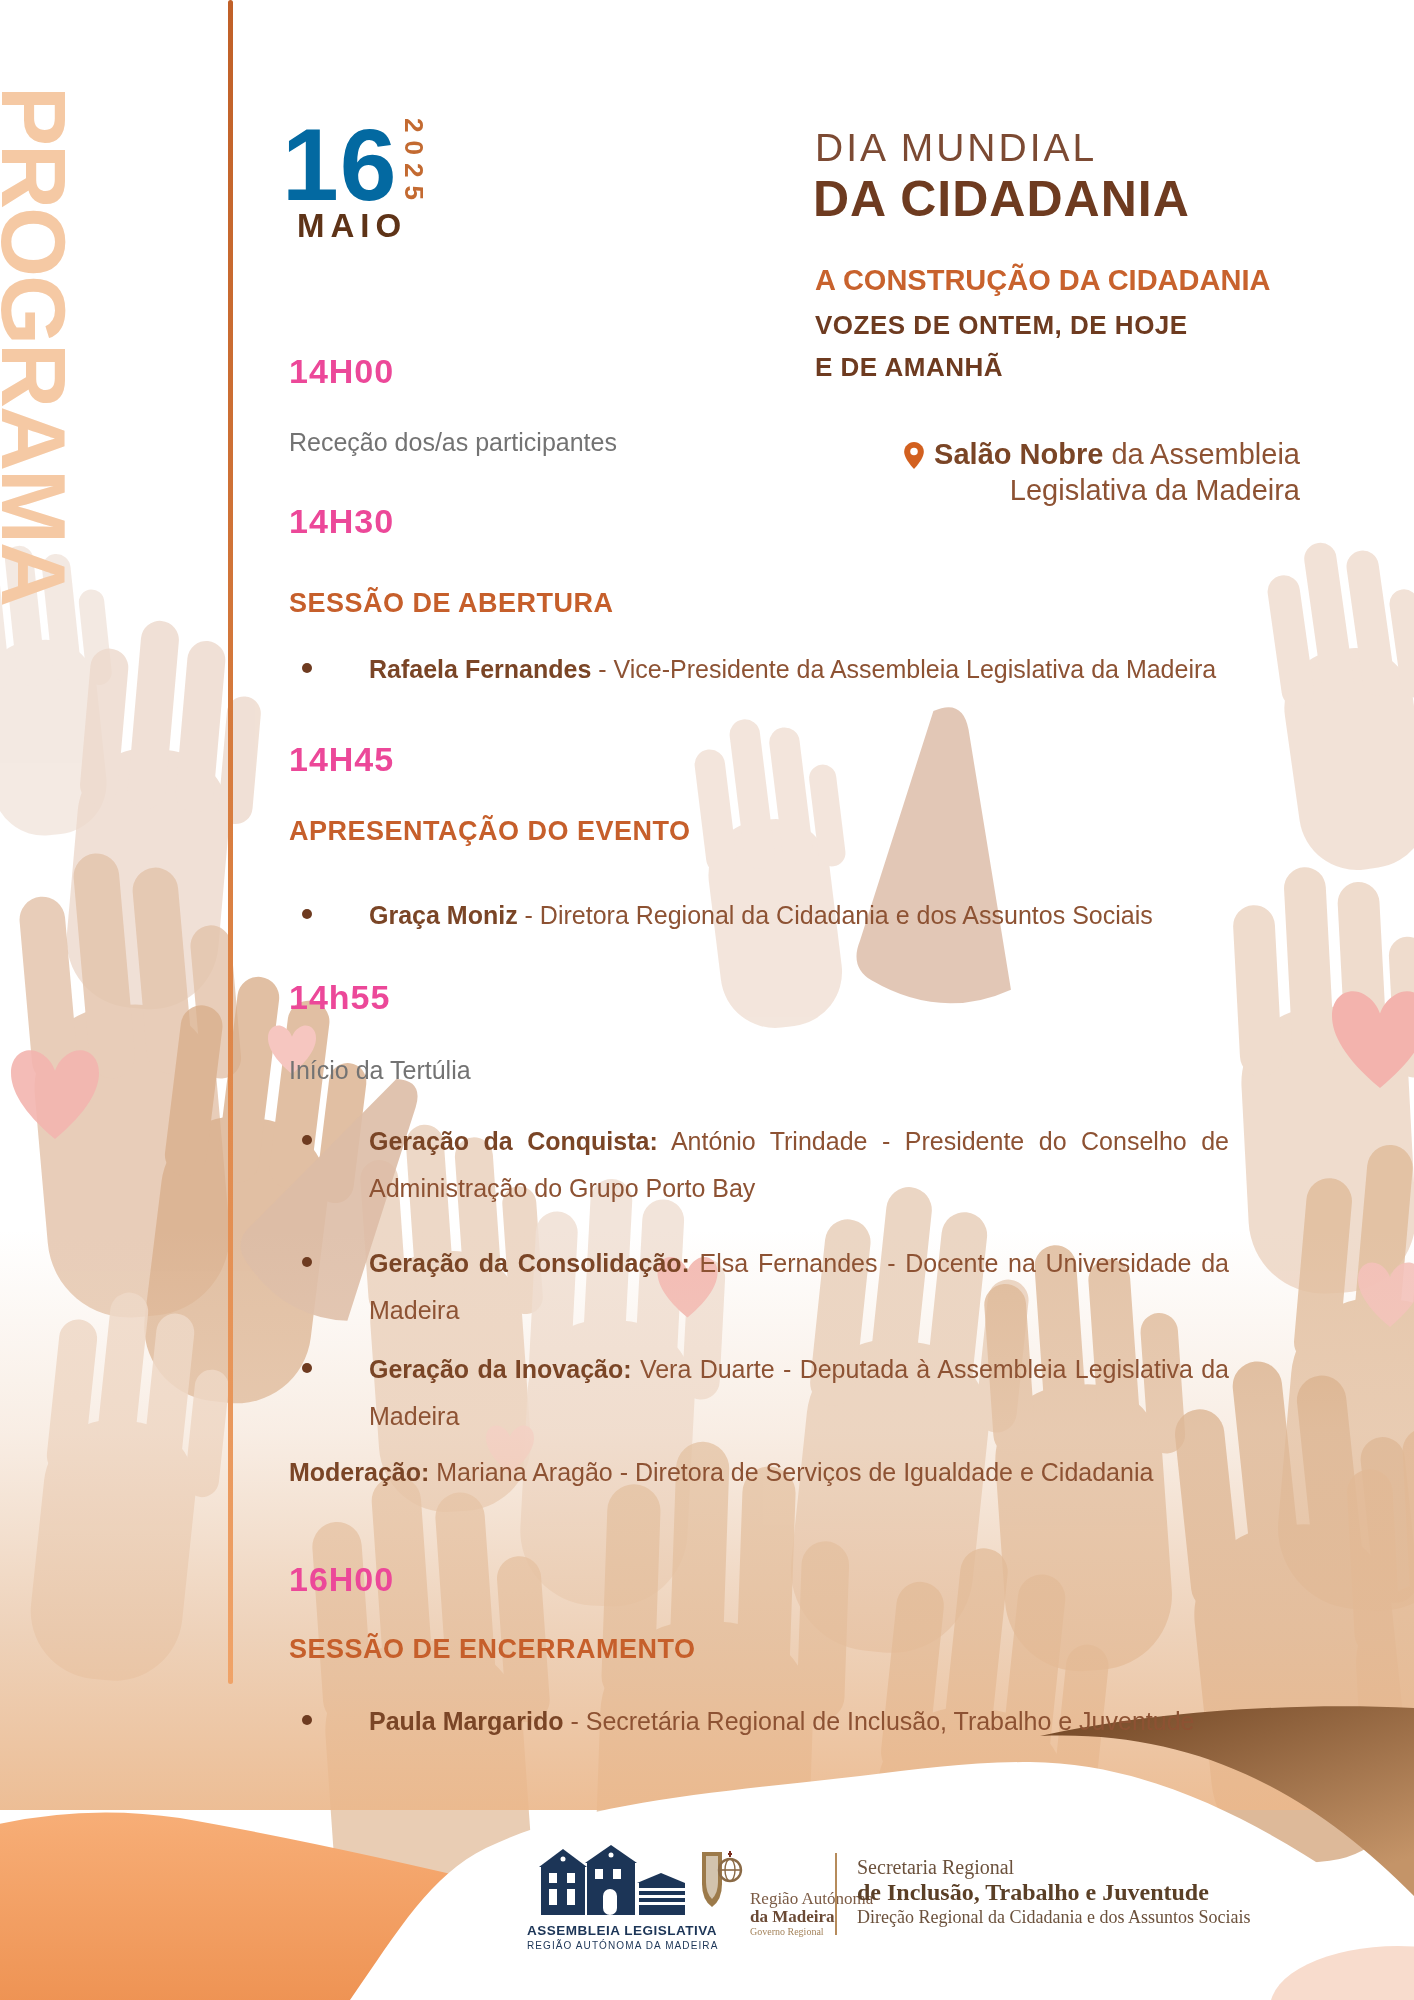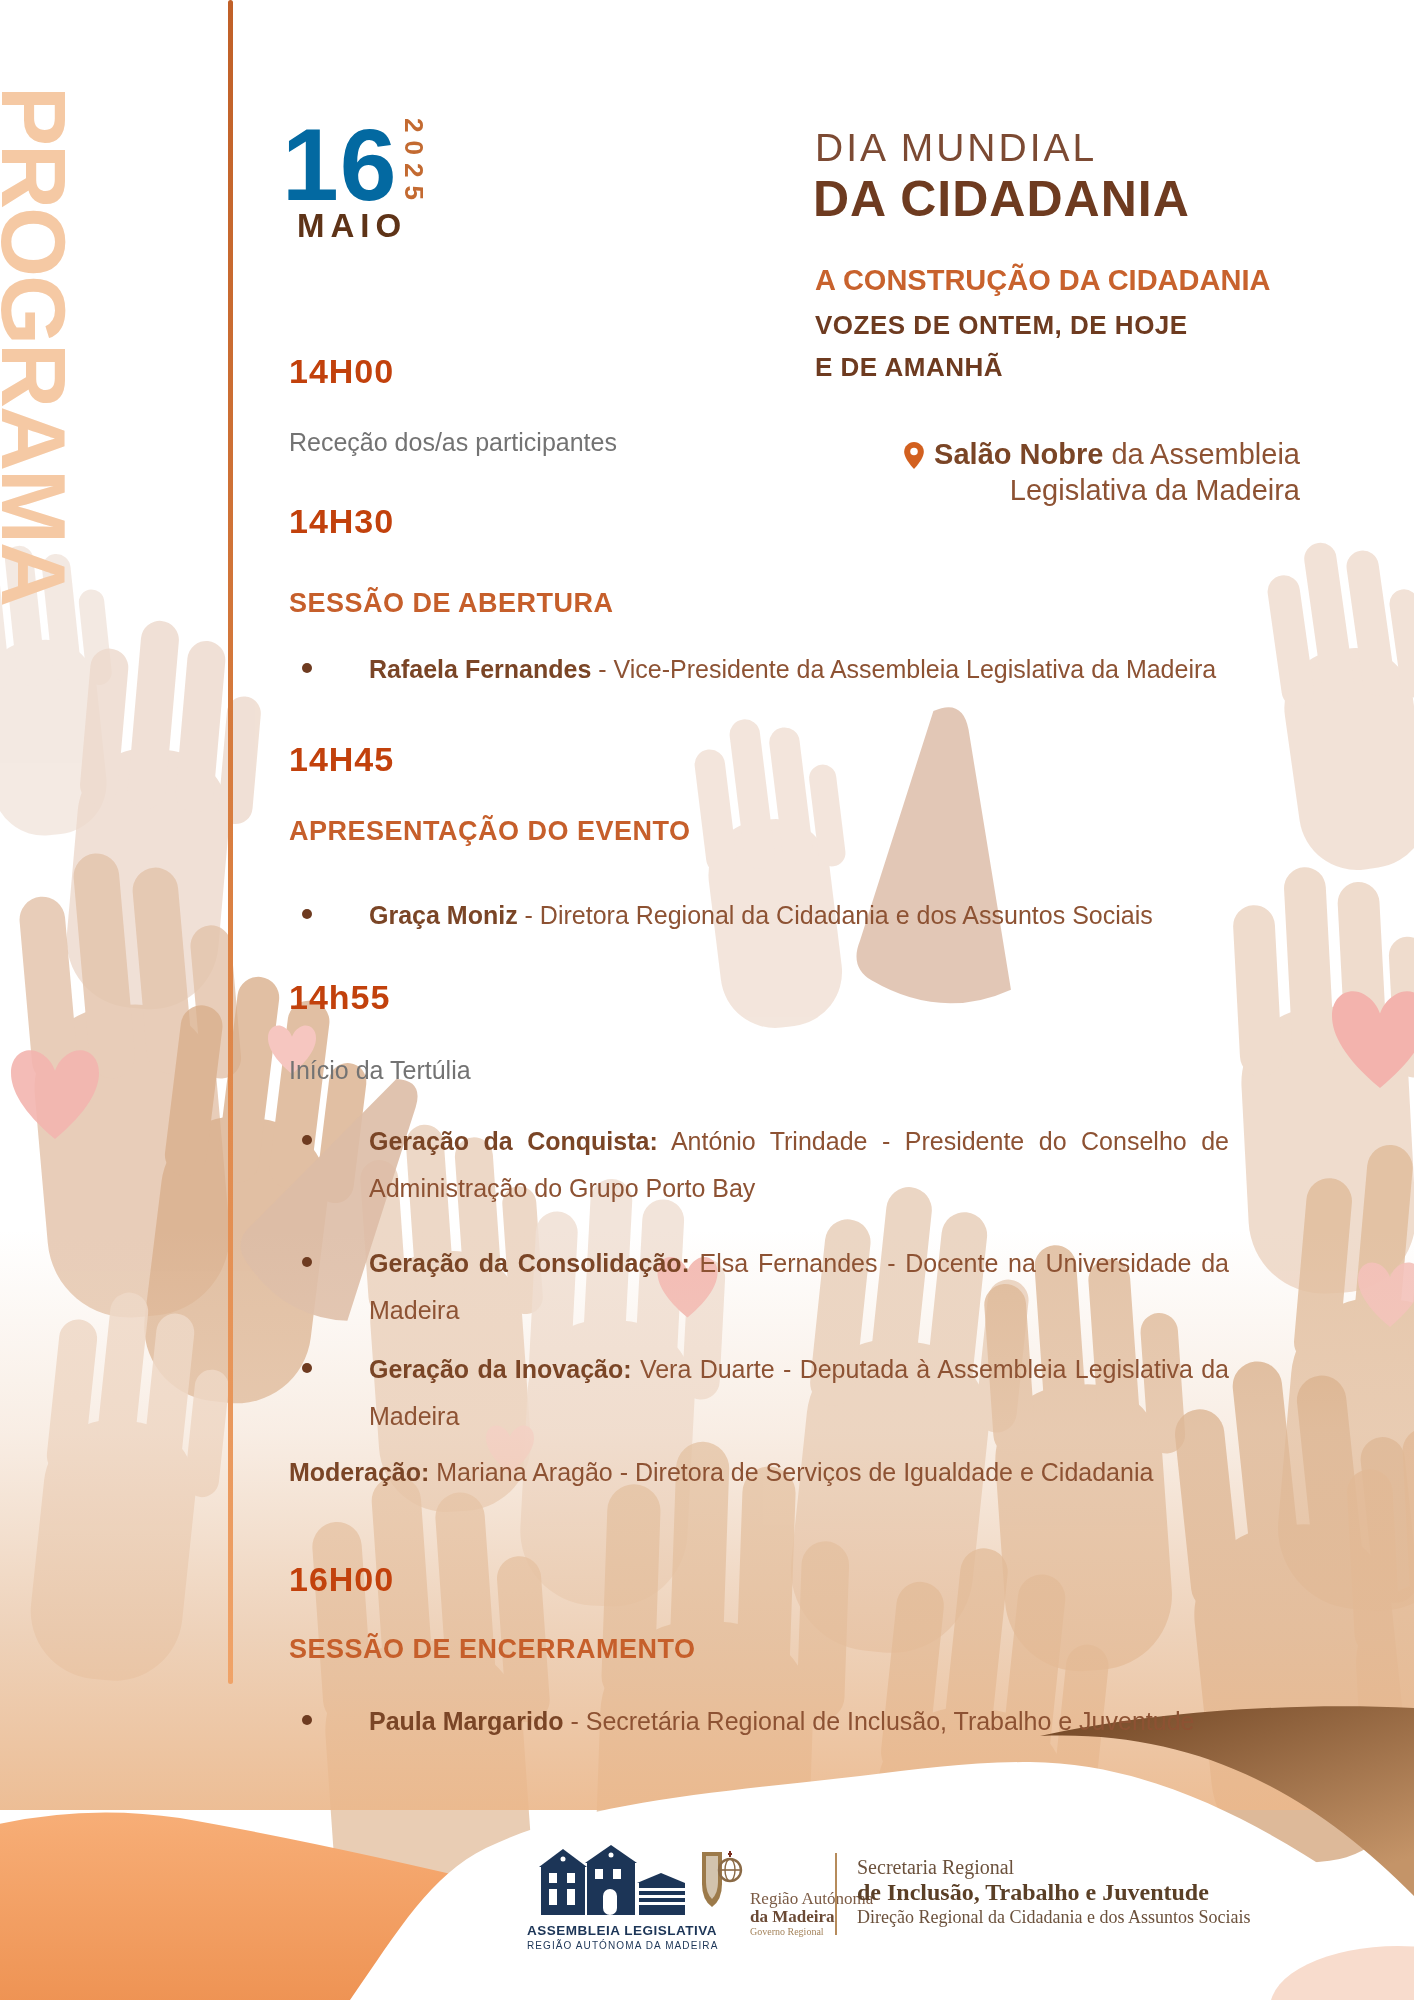--- a/index.html
+++ b/index.html
@@ -31,21 +31,21 @@
   .sub{position:absolute;left:815px;top:264px;z-index:2;font-size:29px;font-weight:700;color:#C8622D;}
   .tag{position:absolute;left:815px;z-index:2;font-size:26px;font-weight:700;
        letter-spacing:.5px;color:#6E3B20;}
   
   .loc{position:absolute;left:870px;top:436px;width:430px;z-index:2;text-align:right;
        font-size:29px;color:#8D5233;line-height:36px;}
   .loc b{color:#7A4526;}
   .pin{display:inline-block;vertical-align:-5px;margin-right:10px;}
   
   .time{position:absolute;left:289px;z-index:2;font-size:34px;font-weight:700;
-        letter-spacing:1px;color:#c2410c;line-height:1;}
+        letter-spacing:1px;color:#ec4899;line-height:1;}
   .plain{position:absolute;left:289px;z-index:2;font-size:25px;color:#737373;line-height:1.3;}
   .shead{position:absolute;left:289px;z-index:2;font-size:27px;font-weight:700;
          letter-spacing:.5px;color:#C65F2B;line-height:1;}
   .bullet{position:absolute;left:289px;width:940px;z-index:2;display:flex;align-items:flex-start;justify-content:space-between;}
   .bullet .dot{flex:none;width:10px;height:10px;border-radius:50%;background:#6E3B20;
                margin:17px 0 0 13px;}
   .bullet .btxt{margin-left:19px;font-size:25px;color:#8D5233;line-height:47px;width:860px;}
   .bullet .btxt b{color:#7A4526;}
   .just .btxt{text-align:justify;}
   .mod{position:absolute;left:289px;width:1000px;z-index:2;font-size:25px;color:#8D5233;line-height:1.3;}

